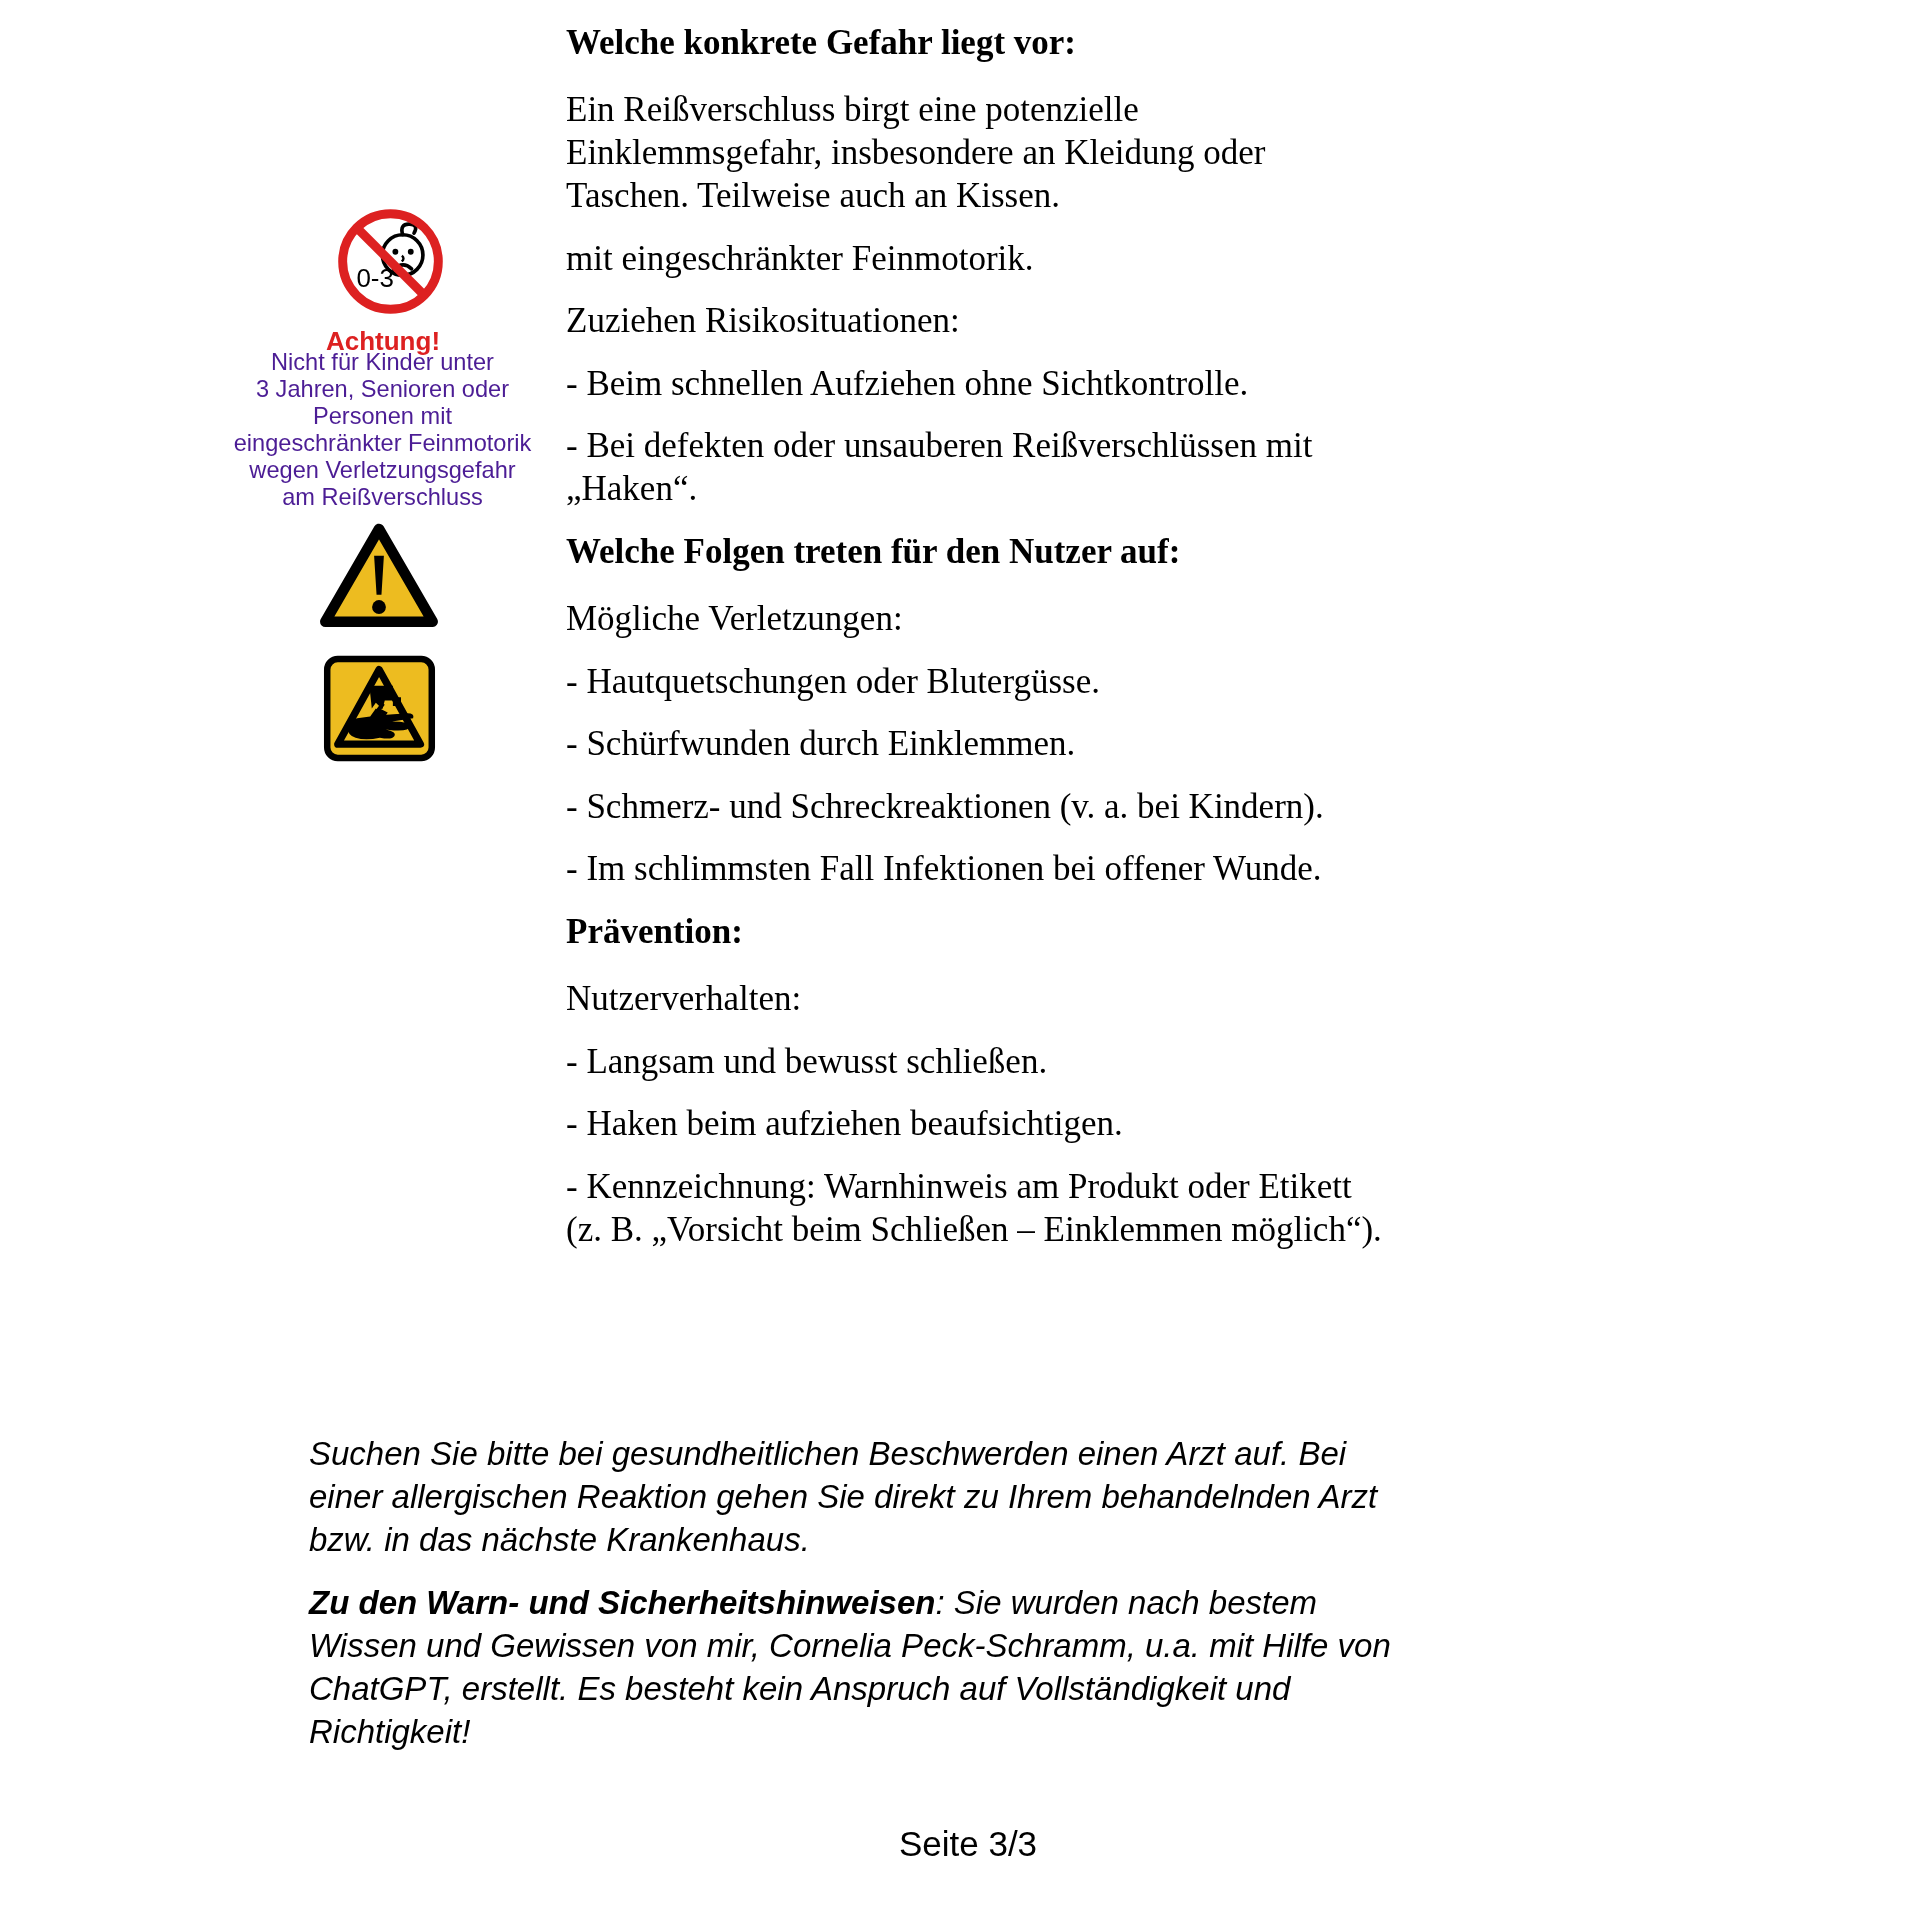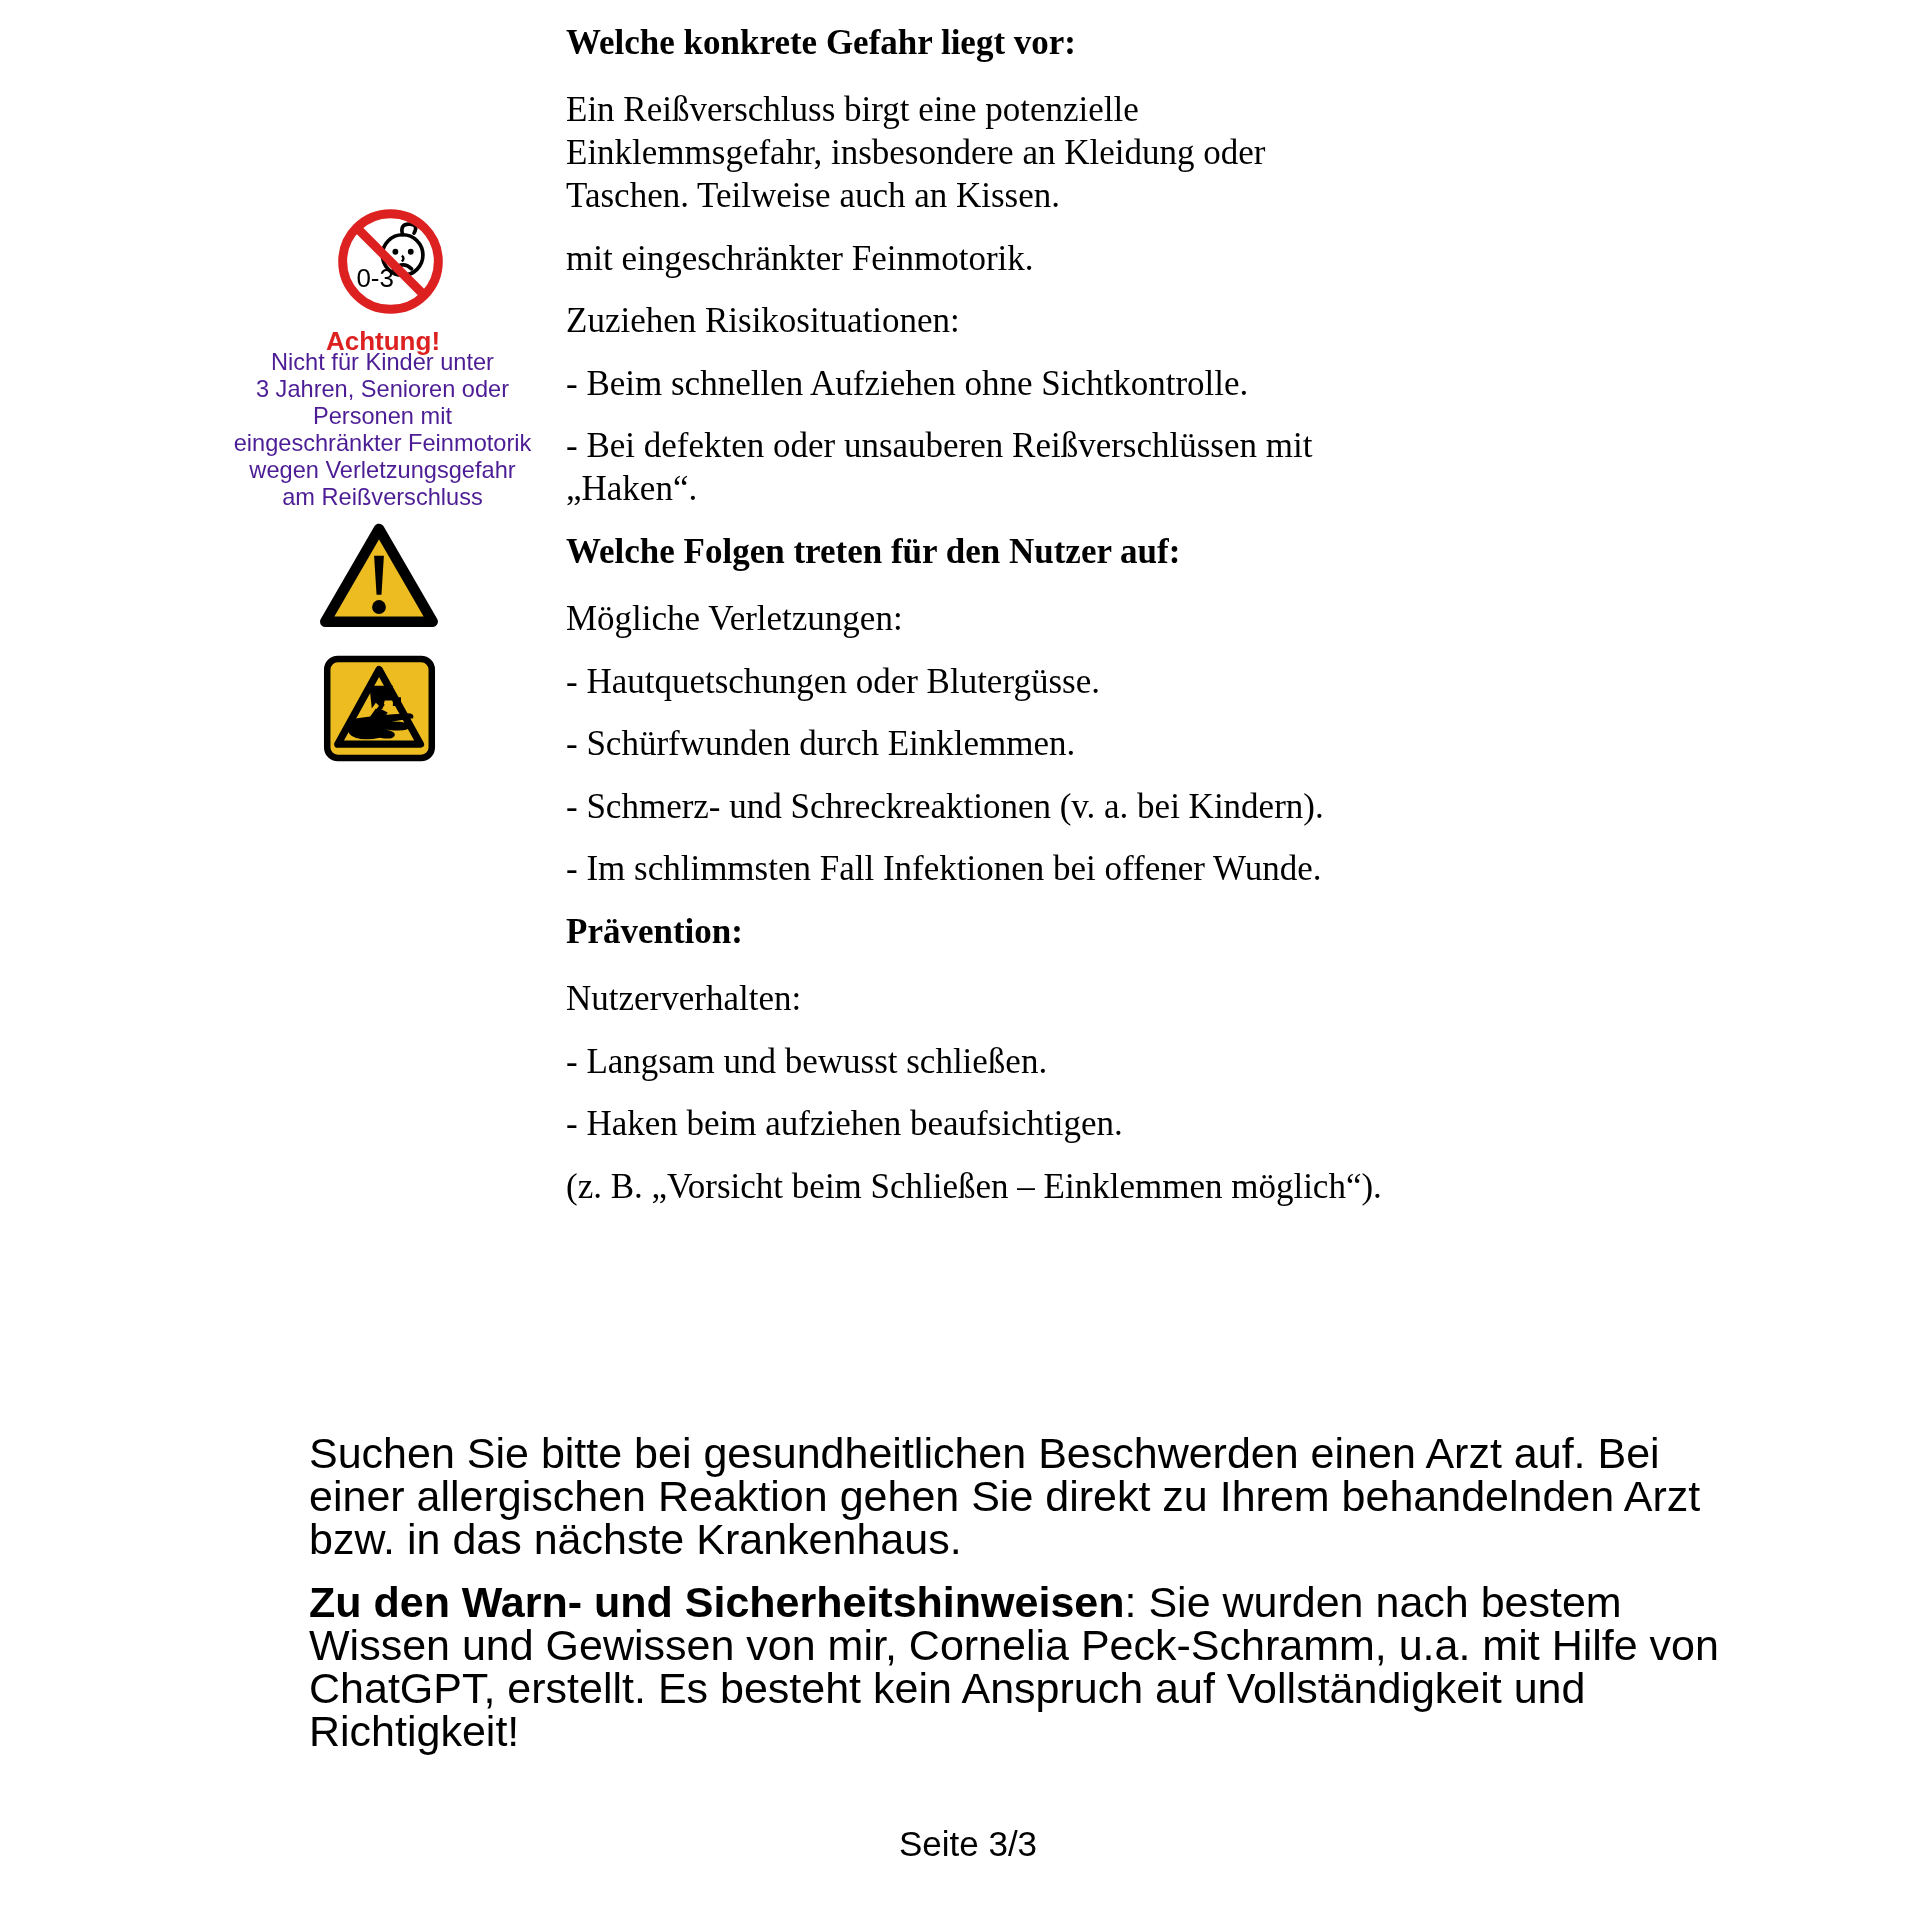--- a/index.html
+++ b/index.html
@@ -16,21 +16,21 @@
     position:absolute;left:566px;top:21px;width:1075px;
     font-size:35px;line-height:43px;font-family:Liberation Serif, serif;
   }
   .ln{white-space:nowrap;height:43px;}
   .para{margin:0 0 19.5px 0;}
   .hd{font-weight:bold;margin:16.3px 0 24.4px 0;}
   .hd.first{margin-top:0;}
   
   .bottom-col{
     position:absolute;left:309px;top:1432px;width:1400px;
-    font-size:43px;line-height:43px;
+    font-size:33px;line-height:43px;font-style:italic;
   }
   .bottom-col .para{margin:0 0 19.5px 0;}
   .bold{font-weight:bold;}
   
   .footer{
     position:absolute;left:0;top:1822px;width:100%;
     text-align:center;font-size:35px;line-height:43px;margin-left:6px;
   }
   
   .sign-age{position:absolute;left:337px;top:208px;width:107px;height:107px;}
@@ -164,20 +164,21 @@
       <div class="ln">Nutzerverhalten:</div>
     </div>
 
     <div class="para">
       <div class="ln">- Langsam und bewusst schließen.</div>
     </div>
     <div class="para">
       <div class="ln">- Haken beim aufziehen beaufsichtigen.</div>
     </div>
     <div class="para">
+      <div class="ln">- Kennzeichnung: Warnhinweis am Produkt oder Etikett</div>
       <div class="ln">(z. B. „Vorsicht beim Schließen – Einklemmen möglich“).</div>
     </div>
 
   </div>
 
   <div class="bottom-col">
 
     <div class="para">
       <div class="ln">Suchen Sie bitte bei gesundheitlichen Beschwerden einen Arzt auf. Bei</div>
       <div class="ln">einer allergischen Reaktion gehen Sie direkt zu Ihrem behandelnden Arzt</div>

